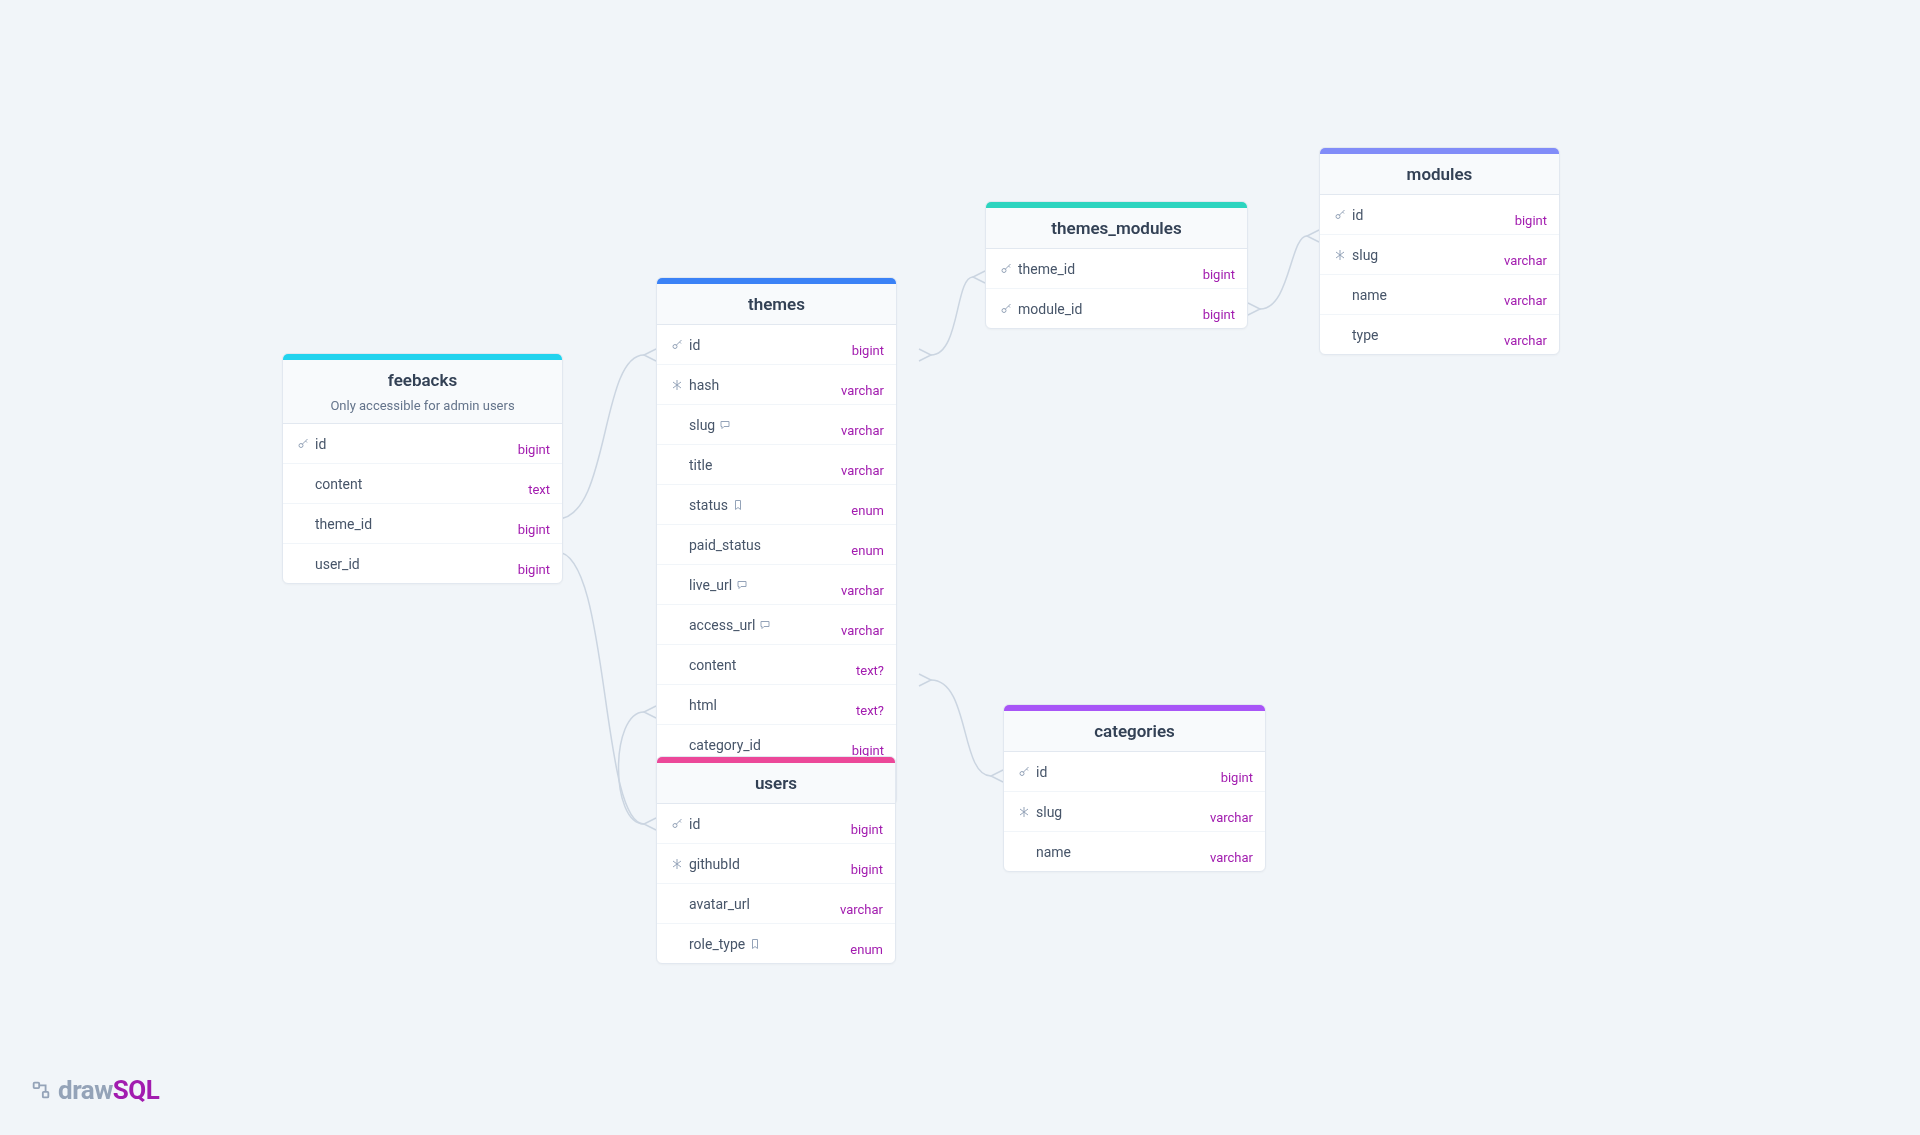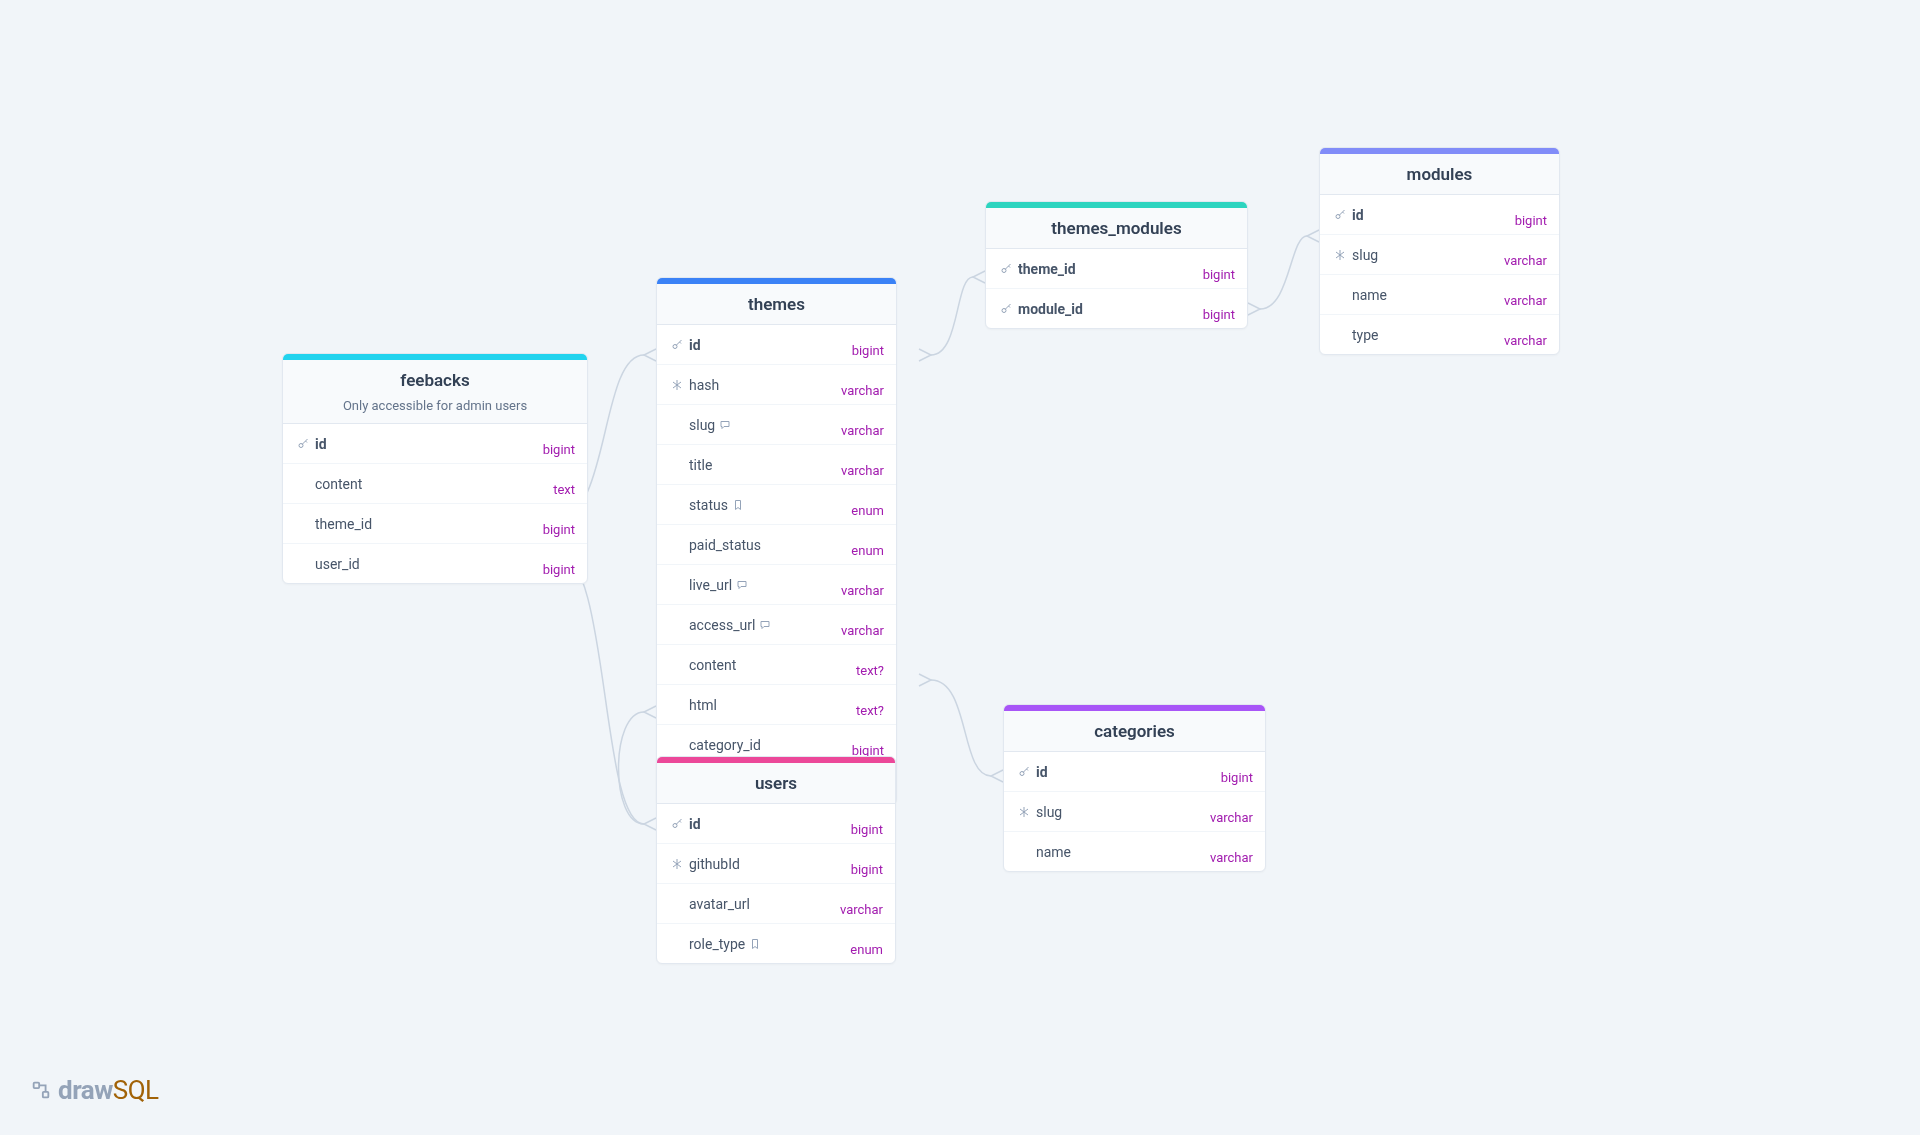--- a/index.html
+++ b/index.html
@@ -61,21 +61,21 @@
   color: #94a3b8;
   margin-right: 4px;
   flex-shrink: 0;
 }
 .col-name {
   color: #475569;
   display: inline-flex;
   align-items: center;
   gap: 4px;
 }
-.col-name.bold { font-weight: 700; }
+.col-name.bold { font-weight: 400; }
 .col-type {
   margin-left: auto;
   color: #a21caf;
   font-size: 13px;
   padding-left: 10px;
   margin-top: 12px;
 }
 .badge-icon {
   color: #94a3b8;
   display: inline-flex;
@@ -106,22 +106,22 @@
   gap: 6px;
   color: #94a3b8;
   font-size: 26px;
   font-weight: 500;
   letter-spacing: -0.5px;
 }
 .watermark .logo-icon {
   display: inline-flex;
 }
 .watermark .brand-sql {
-  color: #a16207;
-  font-weight: 400;
+  color: #a21caf;
+  font-weight: 700;
 }
 
 .bar-cyan { background: #22d3ee; }
 .bar-blue { background: #3b82f6; }
 .bar-teal { background: #2dd4bf; }
 .bar-indigo { background: #818cf8; }
 .bar-purple { background: #a855f7; }
 .bar-pink { background: #ec4899; }
 </style>
 </head>
@@ -147,21 +147,21 @@
     <path class="endpoint" d="M 1319 230 L 1307 236 L 1319 242"></path>
 
     <path class="connector" d="M 931 680 C 970 680, 960 776, 991 776"></path>
     <path class="endpoint" d="M 919 674 L 931 680 L 919 686"></path>
     <path class="endpoint" d="M 1003 770 L 991 776 L 1003 782"></path>
 
     <path class="connector" d="M 644 712 C 610 712, 610 824, 644 824"></path>
     <path class="endpoint" d="M 656 706 L 644 712 L 656 718"></path>
   </svg>
 
-  <div class="table" style="left:282px;top:353px;width:306px">
+  <div class="table" style="left:282px;top:353px;width:281px">
     <div class="table-bar bar-cyan"></div>
     <div class="table-header">
       <div class="table-title">feebacks</div>
       <div class="table-subtitle">Only accessible for admin users</div>
     </div>
     <div>
         <div class="column-row">
           <span class="col-icon">
             <svg width="12" height="12" viewBox="0 0 24 24" fill="none" stroke="currentColor" stroke-width="2">
               <circle cx="8" cy="15" r="4"></circle>

